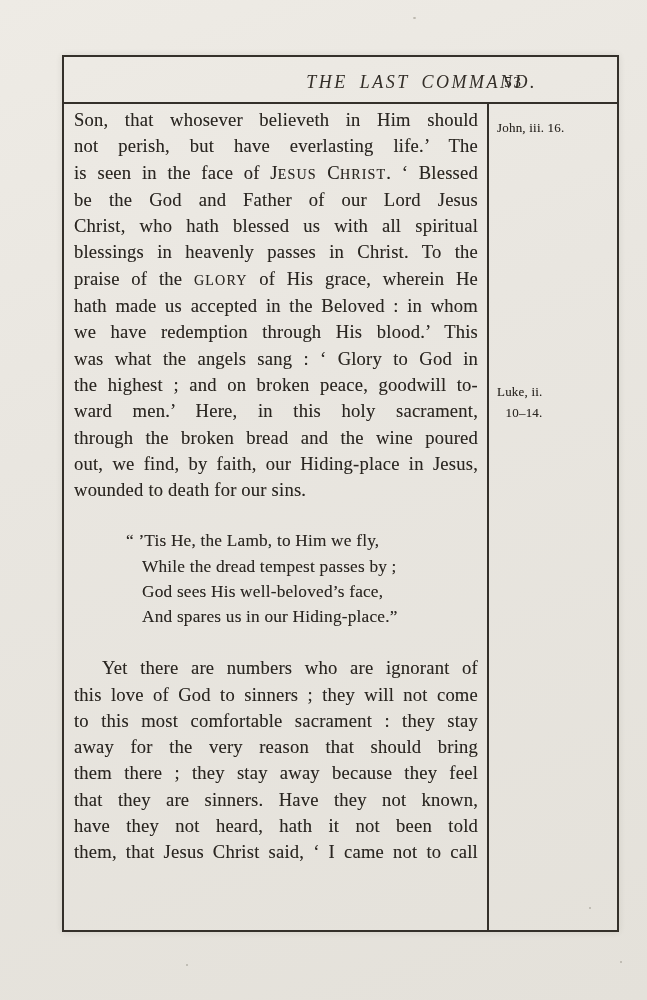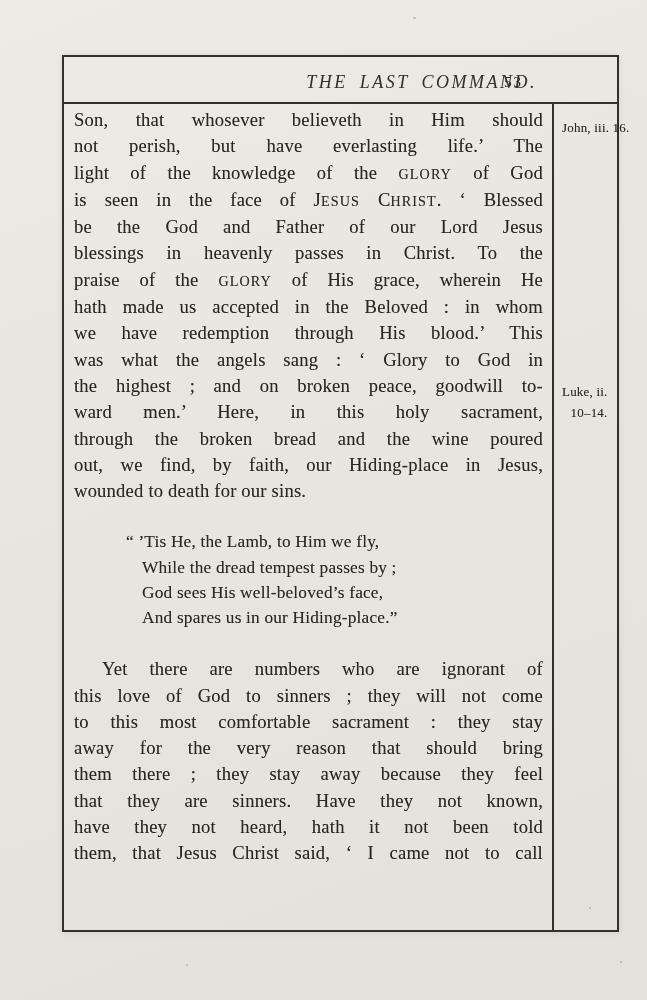--- a/index.html
+++ b/index.html
@@ -29,21 +29,21 @@
   .running-head{
     position:absolute;left:6px;top:15px;width:467px;text-align:right;
     font-style:italic;font-size:18px;letter-spacing:2.5px;word-spacing:5px;
     color:#332e28;
   }
   .pagenum{
     position:absolute;left:440px;top:16px;font-size:15.5px;letter-spacing:1.5px;
   }
   .content{position:relative;display:flex;height:826px;}
   .maincol{
-    width:488px;box-sizing:border-box;padding:3px 9px 0 10px;
+    width:423px;box-sizing:border-box;padding:3px 9px 0 10px;
   }
   .tline{
     font-size:18.6px;line-height:26.3px;letter-spacing:0.2px;
     text-align:justify;text-align-last:justify;
     text-shadow:0 0 0.5px rgba(42,38,33,0.35);
   }
   .para1 .tline:last-child{text-align-last:left;}
   .para2{margin-top:26px;}
   .para2 .tline:first-child{text-indent:28px;}
   .poem{
@@ -82,23 +82,23 @@
       <div class="running-head">THE LAST COMMAND.</div>
       <div class="pagenum">53</div>
     </div>
 
     <div class="content">
 
       <div class="maincol">
         <div class="para para1">
             <div class="tline">Son, that whosever believeth in Him should</div>
             <div class="tline">not perish, but have everlasting life.’  The</div>
-            <div class="tline">light of the knowledge of the <span class="sc">GLORY</span> of God</div>
             <div class="tline">is seen in the face of J<span class="sc">ESUS</span> C<span class="sc">HRIST</span>.  ‘ Blessed</div>
             <div class="tline">be the God and Father of our Lord Jesus</div>
+            <div class="tline">Christ, who hath blessed us with all spiritual</div>
             <div class="tline">blessings in heavenly passes in Christ.  To the</div>
             <div class="tline">praise of the <span class="sc">GLORY</span> of His grace, wherein He</div>
             <div class="tline">hath made us accepted in the Beloved : in whom</div>
             <div class="tline">we have redemption through His blood.’  This</div>
             <div class="tline">was what the angels sang : ‘ Glory to God in</div>
             <div class="tline">the highest ; and on broken peace, goodwill to-</div>
             <div class="tline">ward men.’  Here, in this holy sacrament,</div>
             <div class="tline">through the broken bread and the wine poured</div>
             <div class="tline">out, we find, by faith, our Hiding-place in Jesus,</div>
             <div class="tline">wounded to death for our sins.</div>

